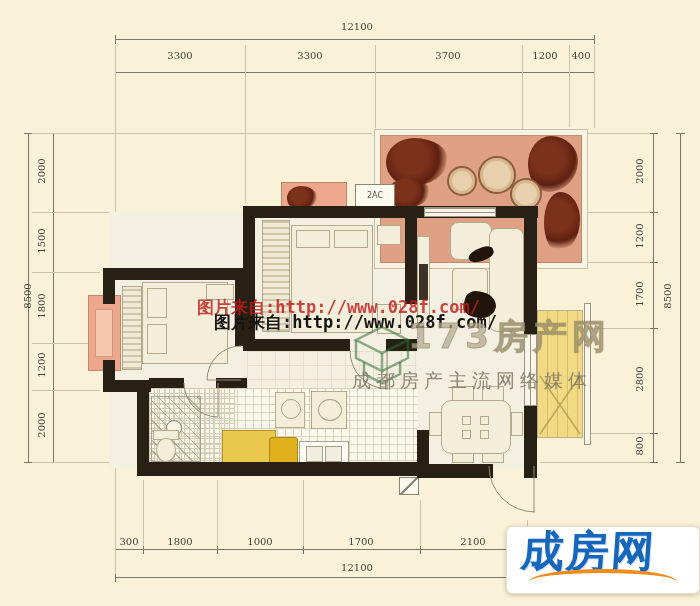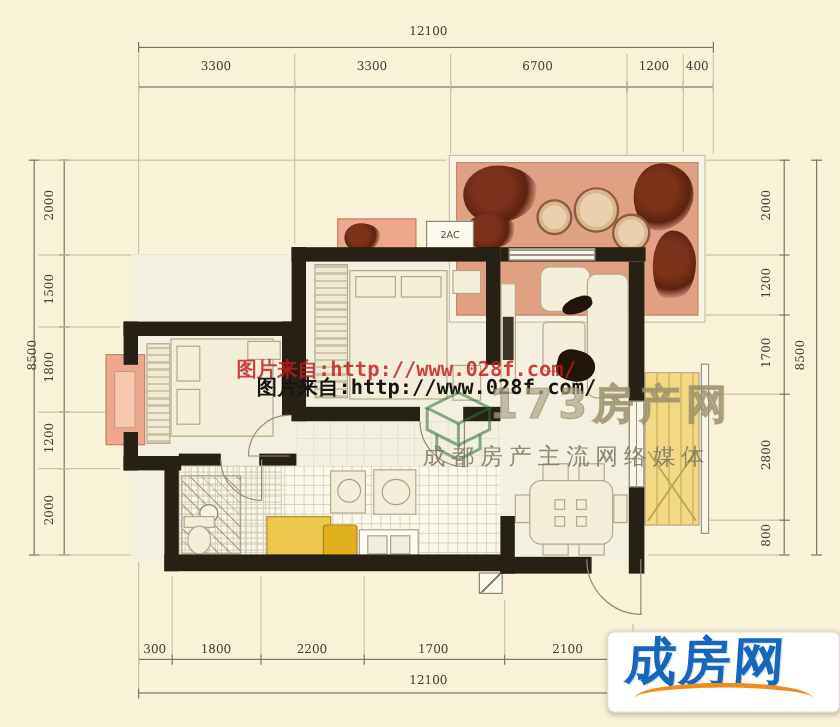--- a/index.html
+++ b/index.html
@@ -98,27 +98,27 @@
       <div class="abs" style="left: 540px; top: 212px; width: 110px; height: 1px; background: rgb(203, 196, 170);"></div>
       <div class="abs" style="left: 586px; top: 262px; width: 64px; height: 1px; background: rgb(203, 196, 170);"></div>
       <div class="abs" style="left: 586px; top: 328px; width: 64px; height: 1px; background: rgb(203, 196, 170);"></div>
       <div class="abs" style="left: 586px; top: 433px; width: 64px; height: 1px; background: rgb(203, 196, 170);"></div>
       <div class="abs" style="left: 540px; top: 462px; width: 110px; height: 1px; background: rgb(203, 196, 170);"></div>
     </div>
 
   <span class="abs dim" style="left:339px;top:21px">12100</span>
   <span class="abs dim" style="left:162px;top:50px">3300</span>
   <span class="abs dim" style="left:292px;top:50px">3300</span>
-  <span class="abs dim" style="left:430px;top:50px">6700</span>
+  <span class="abs dim" style="left:430px;top:50px">3700</span>
   <span class="abs dim" style="left:527px;top:50px">1200</span>
   <span class="abs dim" style="left:563px;top:50px">400</span>
 
   <span class="abs dim" style="left:111px;top:536px">300</span>
   <span class="abs dim" style="left:162px;top:536px">1800</span>
-  <span class="abs dim" style="left:242px;top:536px">2200</span>
+  <span class="abs dim" style="left:242px;top:536px">1000</span>
   <span class="abs dim" style="left:343px;top:536px">1700</span>
   <span class="abs dim" style="left:455px;top:536px">2100</span>
   <span class="abs dim" style="left:339px;top:562px">12100</span>
 
   <span class="abs dim dimv" style="left:10px;top:290px">8500</span>
   <span class="abs dim dimv" style="left:24px;top:165px">2000</span>
   <span class="abs dim dimv" style="left:24px;top:235px">1500</span>
   <span class="abs dim dimv" style="left:24px;top:300px">1800</span>
   <span class="abs dim dimv" style="left:24px;top:359px">1200</span>
   <span class="abs dim dimv" style="left:24px;top:419px">2000</span>

